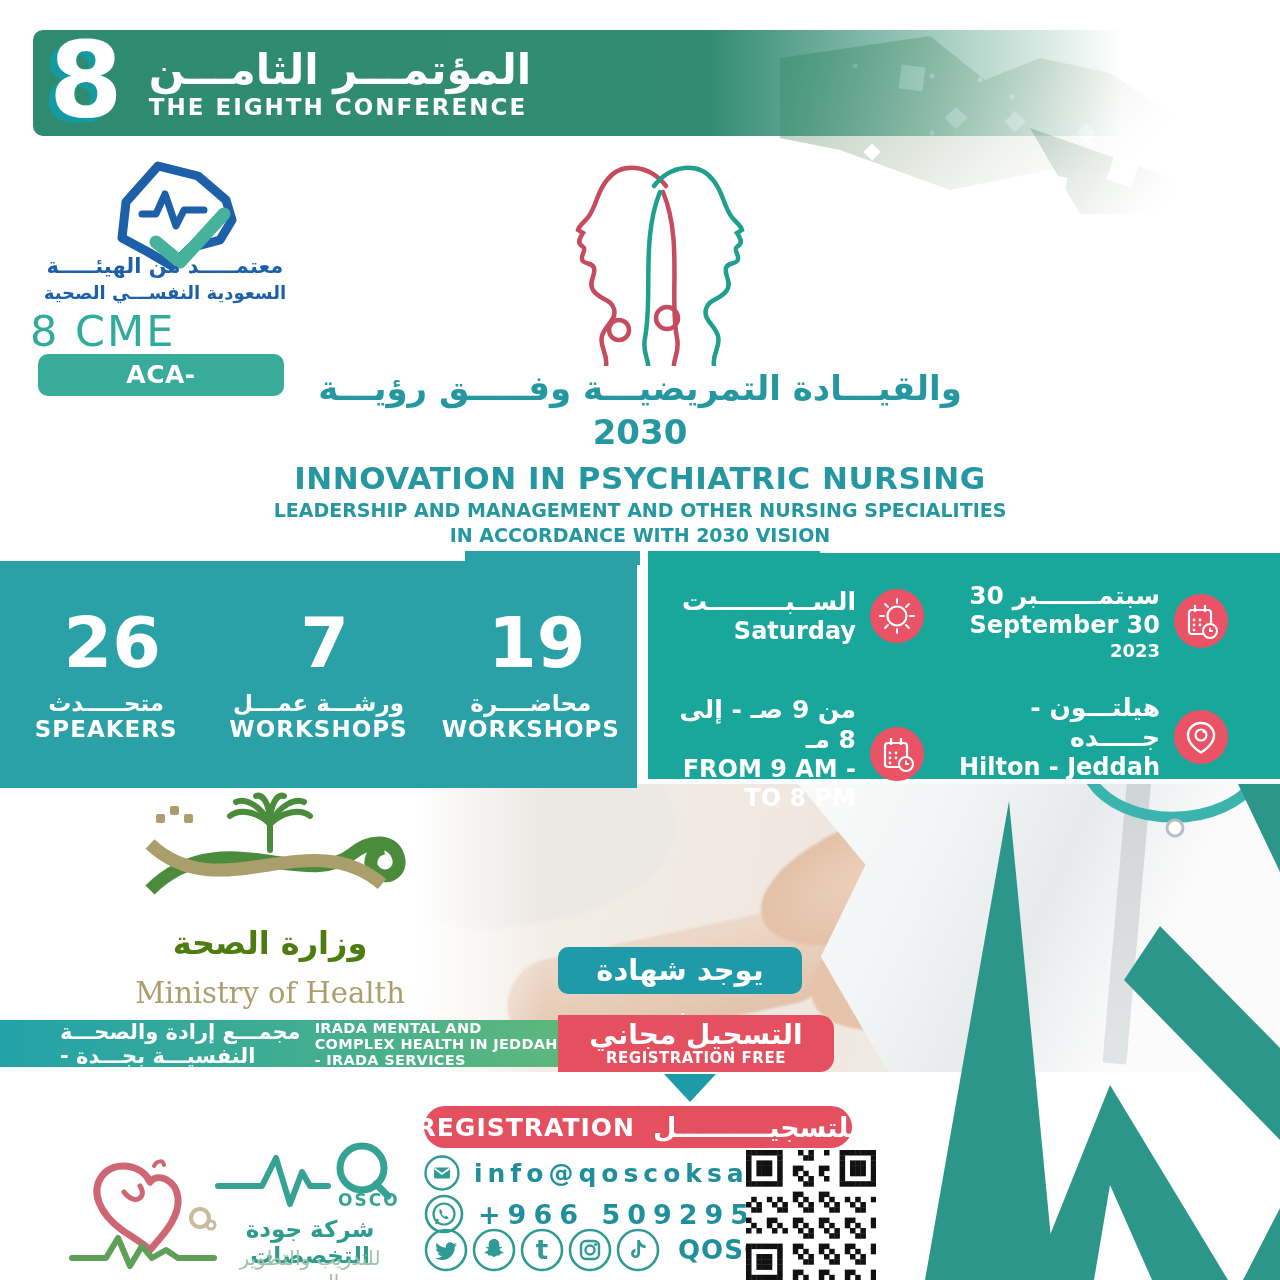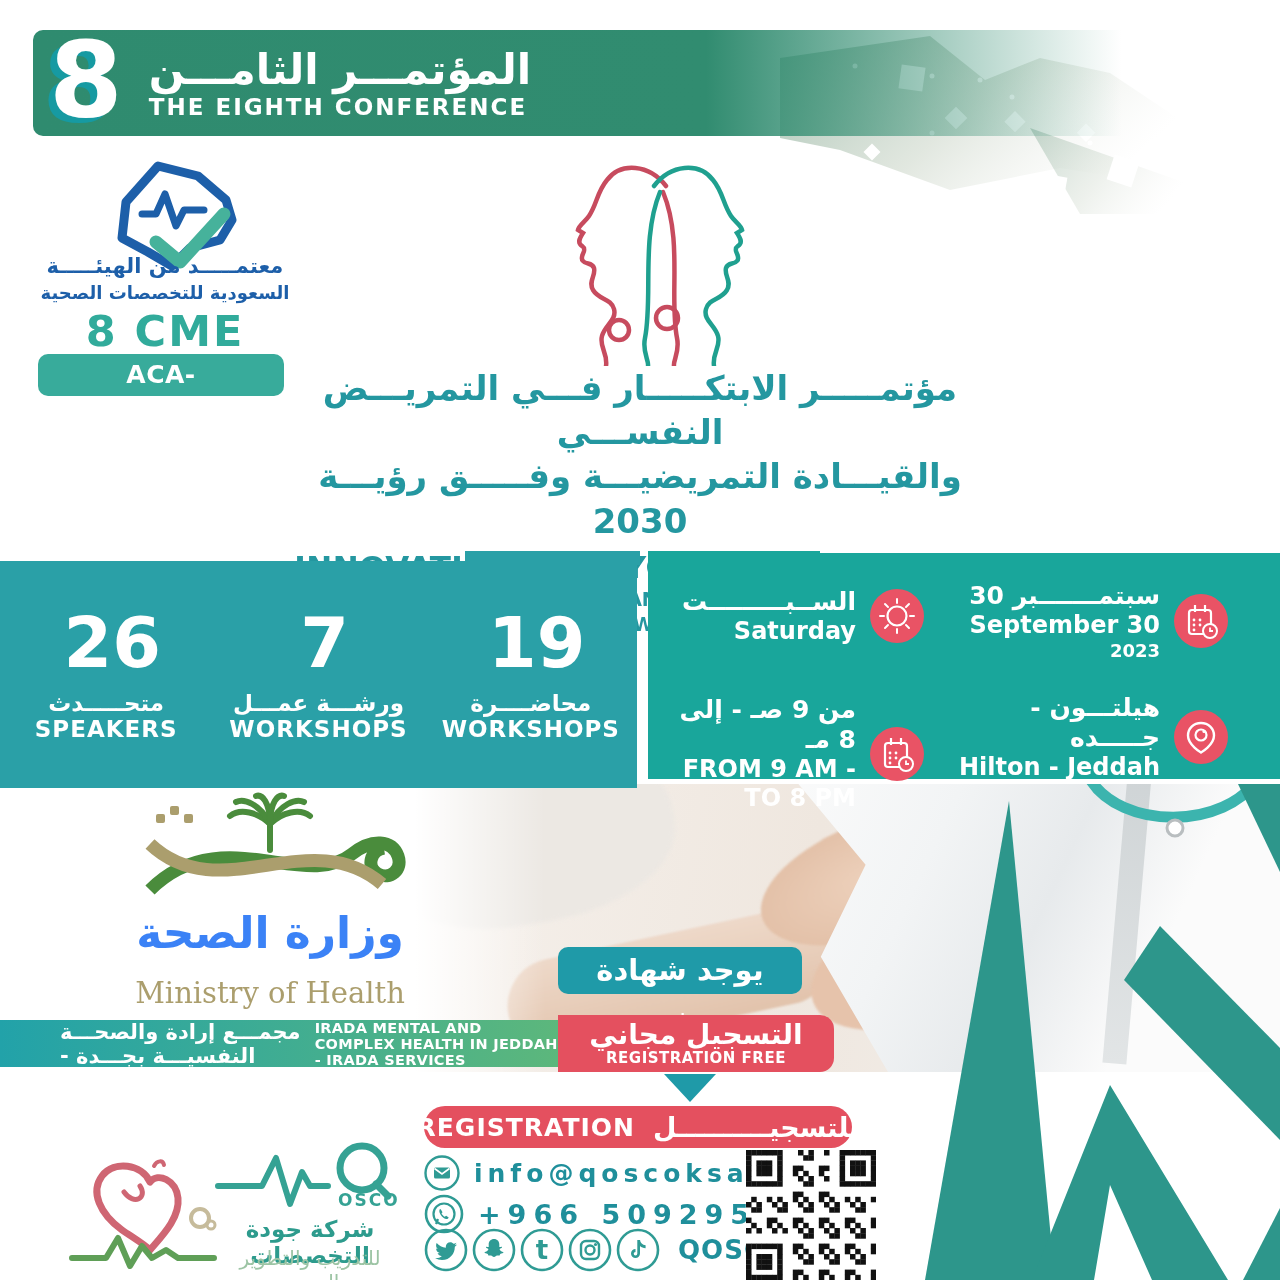--- a/index.html
+++ b/index.html
@@ -11,21 +11,21 @@
     background:linear-gradient(90deg,#2f8b6f 0%,#318c70 60%,rgba(49,140,112,0) 97%);
     display:flex;align-items:center;padding-left:16px;box-sizing:border-box;z-index:3;}
   .big8{font-size:106px;font-weight:800;line-height:0.95;color:#fff;
     text-shadow:-7px 5px 0 #169aa2;margin-right:26px;margin-top:-4px;}
   .banner-text{color:#fff;}
   .banner-ar{font-size:42px;font-weight:800;line-height:1.15;}
   .banner-en{font-size:23px;font-weight:800;letter-spacing:2px;}
   
   .acc-ar1{left:30px;top:254px;width:270px;text-align:center;font-size:21px;font-weight:800;color:#1d5fa9;}
   .acc-ar2{left:30px;top:282px;width:270px;text-align:center;font-size:18px;font-weight:800;color:#1d5fa9;}
-  .acc-cme{left:30px;top:306px;width:270px;text-align:center;font-size:43px;font-weight:700;color:#31ab9b;letter-spacing:2px;}
+  .acc-cme{left:30px;top:306px;width:270px;text-align:left;font-size:43px;font-weight:400;color:#31ab9b;letter-spacing:2px;}
   .acc-pill{left:38px;top:354px;width:246px;height:42px;border-radius:10px;background:#38ab9b;
     color:#fff;font-size:25px;font-weight:800;text-align:center;line-height:42px;letter-spacing:0.5px;}
   
   .titles{left:270px;top:366px;width:740px;text-align:center;color:#2497a0;}
   .t-ar{font-size:34px;font-weight:800;line-height:1.3;}
   .t-en{font-size:31px;font-weight:800;letter-spacing:0.5px;margin-top:6px;}
   .t-sub{font-size:19px;font-weight:700;margin-top:3px;}
   
   .tab-l{left:465px;top:551px;width:175px;height:14px;background:#2aa0a7;}
   .tab-r{left:648px;top:551px;width:172px;height:14px;background:#19a69b;}
@@ -39,21 +39,21 @@
   .sch-text{flex:1;text-align:right;padding-right:14px;}
   .sch-ar{font-size:25px;font-weight:800;line-height:1.2;}
   .sch-en{font-size:24px;font-weight:700;line-height:1.2;}
   .sch-year{font-size:18px;font-weight:700;}
   
   .photo{left:415px;top:784px;width:865px;height:288px;overflow:hidden;
     background:linear-gradient(100deg,#f6f1ec 0%,#efe7df 45%,#f4f4f3 100%);z-index:1;}
   .ph{position:absolute;}
   
   .moh{left:120px;top:792px;width:300px;height:230px;text-align:center;}
-  .moh-ar{position:absolute;top:115px;width:100%;font-size:44px;font-weight:700;color:#3b82f6;}
+  .moh-ar{position:absolute;top:132px;width:100%;font-size:32px;font-weight:700;color:#4d7c0f;}
   .moh-en{position:absolute;top:184px;width:100%;font-size:29px;color:#ab9e6d;font-family:"DejaVu Serif","Liberation Serif",serif;}
   
   .irada-band{left:0;top:1020px;width:558px;height:47px;background:linear-gradient(90deg,#22a2a9,#5cb77c);
     color:#fff;text-align:left;display:flex;justify-content:center;padding-left:60px;box-sizing:border-box;z-index:2;}
   .irada-ar{font-size:21px;font-weight:800;line-height:1.15;}
   .irada-en{font-size:14.5px;font-weight:700;letter-spacing:0.3px;}
   .cert-badge{left:558px;top:947px;width:244px;height:47px;background:#1f9aa8;border-radius:10px;
     color:#fff;font-size:29px;font-weight:800;text-align:center;line-height:47px;z-index:2;}
   .free-badge{left:558px;top:1015px;width:276px;height:57px;background:#e4505f;border-radius:0 14px 14px 0;
     color:#fff;text-align:center;display:flex;flex-direction:column;justify-content:center;z-index:2;}
@@ -120,37 +120,36 @@
       <div class="banner-en">THE EIGHTH CONFERENCE</div>
     </div>
   </div>
 
   <svg class="abs" style="left:92px;top:156px;" width="160" height="120" viewBox="0 0 160 120">
     <path d="M34,46 L66,10 L106,20 L134,44 L140,64 L128,84 L98,92 L80,110 L56,96 L30,82 Z" fill="none" stroke="#1d5fa9" stroke-width="9" stroke-linejoin="round"></path>
     <path d="M50,58 h14 l9,-20 l11,32 l8,-16 h20" fill="none" stroke="#1d5fa9" stroke-width="7" stroke-linejoin="round" stroke-linecap="round"></path>
     <path d="M64,86 L88,106 L132,58" fill="none" stroke="#46b29b" stroke-width="13" stroke-linecap="round" stroke-linejoin="round"></path>
   </svg>
   <div class="abs acc-ar1" dir="rtl">معتمـــــد من الهيئـــــة</div>
-  <div class="abs acc-ar2" dir="rtl">السعودية للتخصصات الصحية</div>
+  <div class="abs acc-ar2" dir="rtl">السعودية النفســـي الصحية</div>
   <div class="abs acc-cme">8 CME</div>
   <div class="abs acc-pill">ACA-20230003144</div>
 
   <svg class="abs" style="left:545px;top:148px;" width="230" height="218" viewBox="0 0 230 218">
     <g fill="none" stroke-width="4.5" stroke-linecap="round">
       <path stroke="#c74b5e" d="M121,38 C104,16 76,14 62,32 C52,44 52,56 44,68 C40,74 34,77 33,82 L38,85 C35,90 33,93 35,96 C37,99 40,98 39,103 C38,107 35,110 38,113 C41,117 47,114 49,120 C51,128 43,133 48,142 C54,152 66,150 69,161 C72,172 60,177 57,188 C54,199 63,205 61,218"></path>
       <path stroke="#c74b5e" d="M118,44 C138,92 124,150 132,190 C135,204 128,212 129,218"></path>
       <circle stroke="#c74b5e" cx="74" cy="182" r="10"></circle>
       <circle stroke="#c74b5e" cx="122" cy="170" r="11"></circle>
       <path stroke="#1fa08f" d="M109,38 C126,16 154,14 168,32 C178,44 178,56 186,68 C190,74 196,77 197,82 L192,85 C195,90 197,93 195,96 C193,99 190,98 191,103 C192,107 195,110 192,113 C189,117 183,114 181,120 C179,128 187,133 182,142 C176,152 164,150 161,161 C158,172 170,177 173,188 C176,199 167,205 169,218"></path>
       <path stroke="#1fa08f" d="M115,44 C96,90 108,150 100,190 C97,204 104,212 103,218"></path>
     </g>
   </svg>
 
   <div class="abs titles">
-    <div class="t-ar" dir="rtl">مؤتمـــــر الابتكـــــار فـــي التمريـــض النفســـي</div>
     <div class="t-ar" dir="rtl">والقيـــادة التمريضيـــة وفـــــق رؤيـــة 2030</div>
     <div class="t-en">INNOVATION IN PSYCHIATRIC NURSING</div>
     <div class="t-sub">LEADERSHIP AND MANAGEMENT AND OTHER NURSING SPECIALITIES</div>
     <div class="t-sub">IN ACCORDANCE WITH 2030 VISION</div>
   </div>
 
   <div class="abs tab-l"></div>
   <div class="abs tab-r"></div>
 
   <div class="abs band-left">

